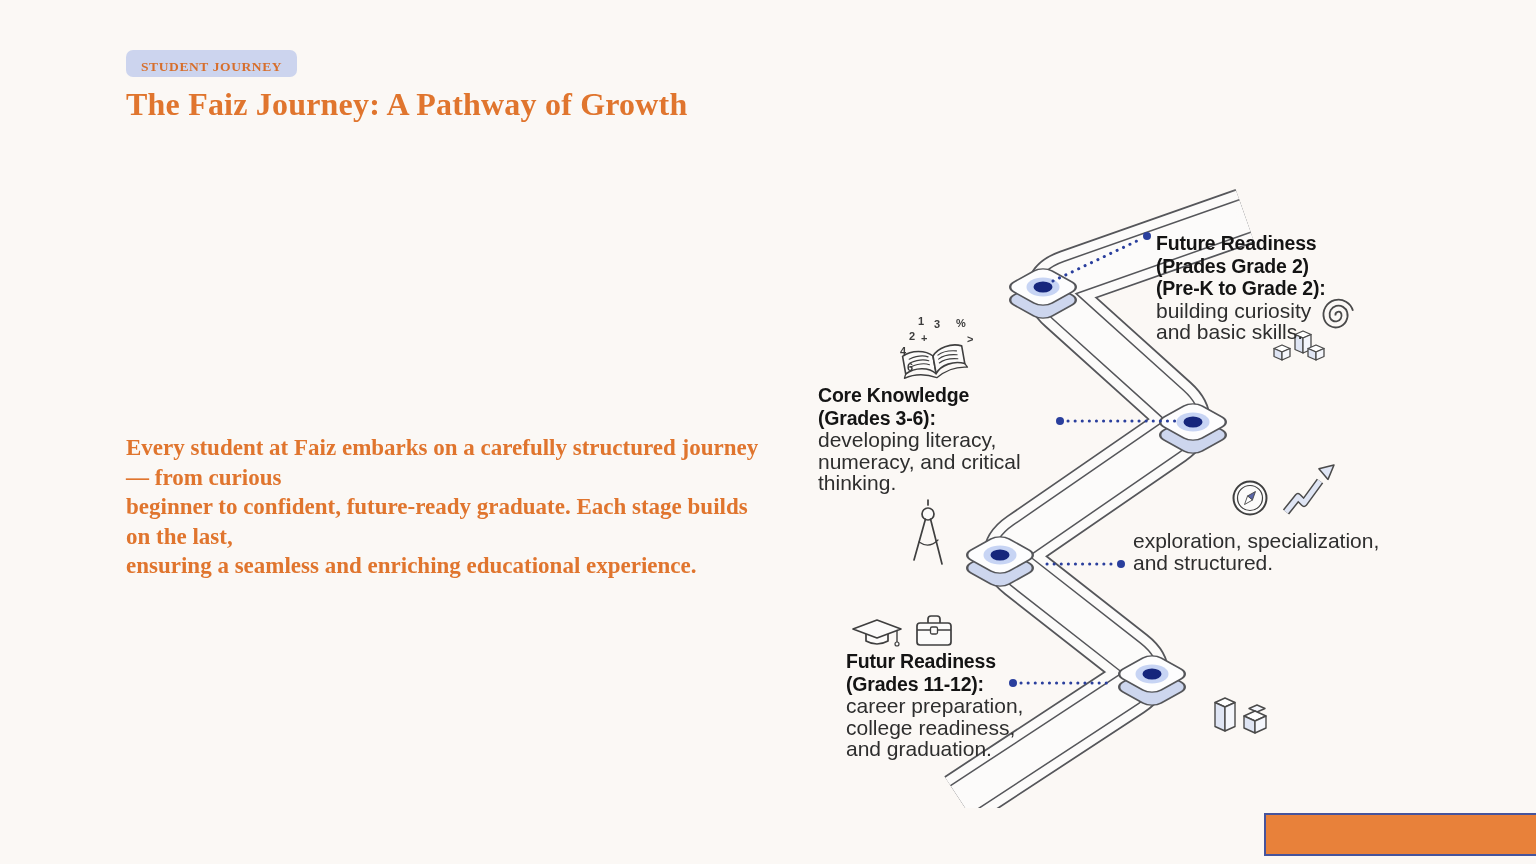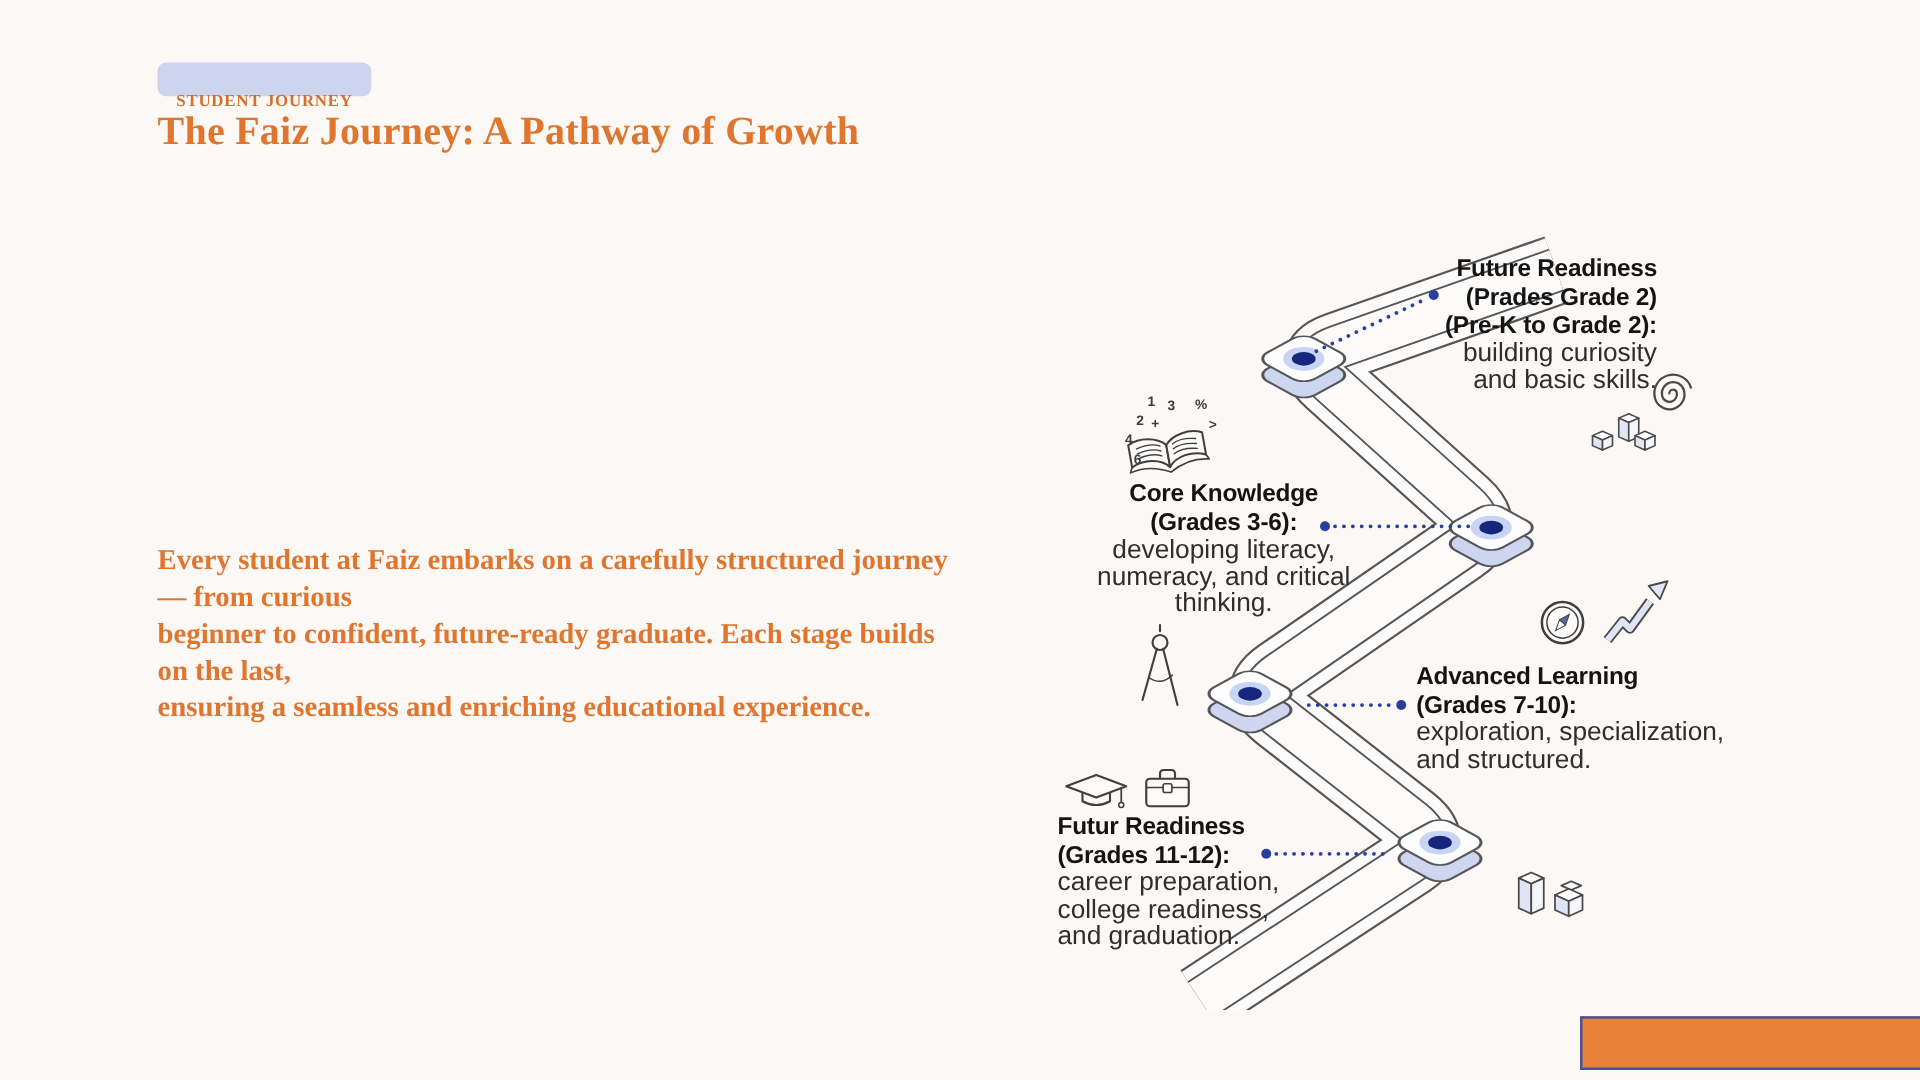--- a/index.html
+++ b/index.html
@@ -11,21 +11,21 @@
     --ink:#141414;
     --ink-soft:#2e2e2e;
   }
   html,body{margin:0;padding:0;}
   body{background:#fbf8f5;font-family:"Liberation Sans",sans-serif;}
   .slide{
     position:relative;width:1536px;height:864px;background:#fbf8f5;overflow:hidden;
   }
   .badge{
     position:absolute;left:126px;top:50px;height:27px;box-sizing:border-box;
-    background:var(--badge-bg);border-radius:7px;padding:23px 15px 0 15px;
+    background:var(--badge-bg);border-radius:7px;padding:9px 15px 0 15px;
     font-family:"Liberation Serif",serif;font-weight:700;font-size:13.5px;
     letter-spacing:.6px;color:#d76f2c;
   }
   .page-title{
     position:absolute;left:126px;top:86px;margin:0;
     font-family:"Liberation Serif",serif;font-weight:700;font-size:32px;
     color:var(--accent);letter-spacing:.2px;white-space:nowrap;
   }
   .intro{
     position:absolute;left:126px;top:433px;width:640px;margin:0;
@@ -38,22 +38,22 @@
   .figure svg{position:absolute;left:0;top:0;}
   .stage-label{position:absolute;z-index:2;}
   .s-title{
     font-weight:700;font-size:19.5px;line-height:22.5px;color:var(--ink);
     letter-spacing:-.2px;white-space:pre-line;
   }
   .s-desc{
     font-weight:400;font-size:21px;line-height:21.5px;color:var(--ink-soft);
     white-space:pre-line;
   }
-  .label-1{left:356px;top:24px;text-align:right;}
-  .label-2{left:38px;top:204px;width:282px;text-align:center;}
+  .label-1{left:356px;top:52px;text-align:left;}
+  .label-2{left:18px;top:204px;width:282px;text-align:left;}
   .label-3{left:333px;top:350px;text-align:left;}
   .label-4{left:46px;top:470px;text-align:left;}
   .peek-bar{
     position:absolute;left:1264px;top:813px;width:290px;height:43px;box-sizing:border-box;
     background:var(--bar-fill);border:2px solid var(--bar-border);
   }
   .book-sym{font-family:"Liberation Sans",sans-serif;font-size:11px;font-weight:700;fill:#3c3c3c;}
 </style>
 </head>
 <body>
@@ -233,22 +233,20 @@
     </div>
 
     <div class="stage-label label-2">
       <div class="s-title">Core Knowledge
 (Grades 3-6):</div>
       <div class="s-desc">developing literacy,
 numeracy, and critical thinking.</div>
     </div>
 
     <div class="stage-label label-3">
-      <div class="s-title">Advanced Learning
-(Grades 7-10):</div>
       <div class="s-desc">exploration, specialization,
 and structured.</div>
     </div>
 
     <div class="stage-label label-4">
       <div class="s-title">Futur Readiness
 (Grades 11-12):</div>
       <div class="s-desc">career preparation,
 college readiness,
 and graduation.</div>

